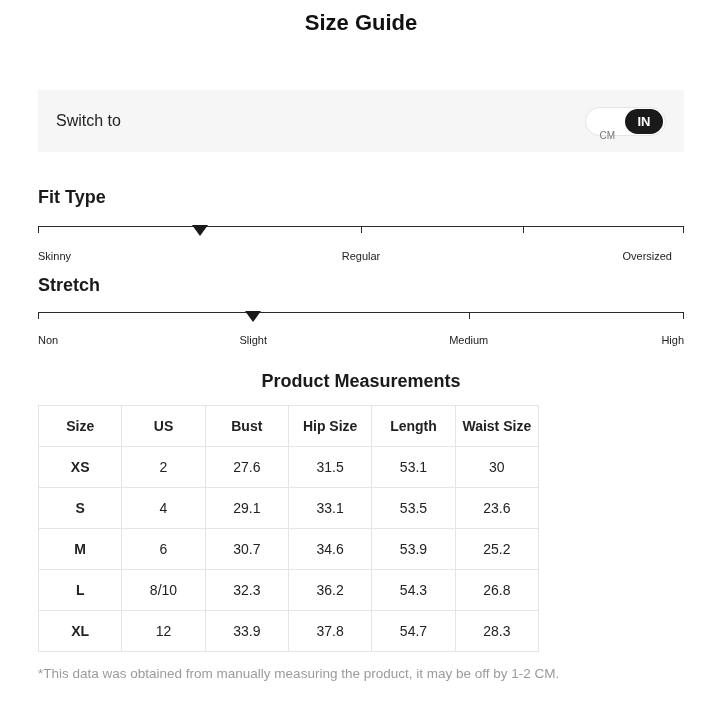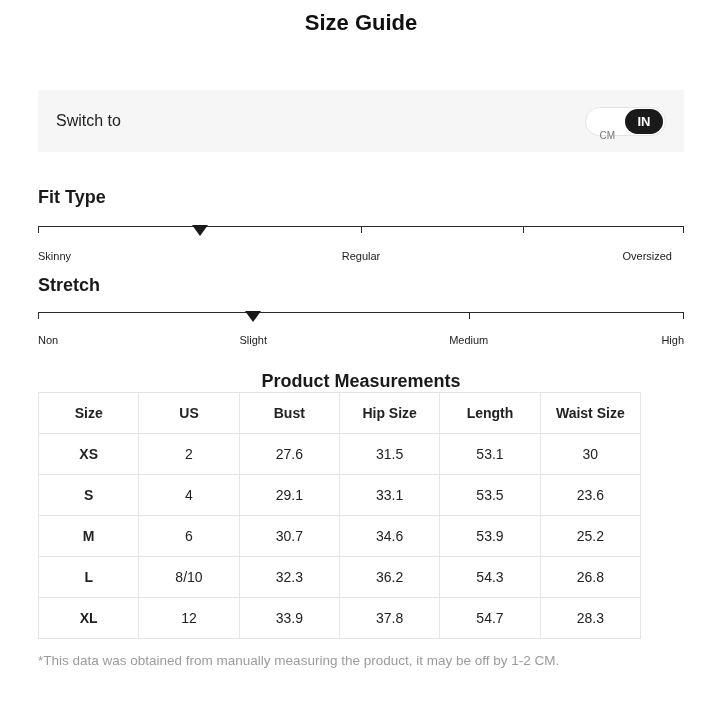--- a/index.html
+++ b/index.html
@@ -110,21 +110,22 @@
     margin-top: 12px;
     height: 16px;
     font-size: 11px;
     color: #222;
   }
   .slider-labels.second { margin-top: 10px; }
   .slider-labels span { position: absolute; top: 0; white-space: nowrap; }
 
   
   .size-table {
-    width: 603px;
+    margin-top: 13px;
+    width: 501px;
     border-collapse: collapse;
     table-layout: fixed;
     font-size: 14px;
   }
   .size-table th, .size-table td {
     border: 1px solid #e5e5e5;
     height: 41px;
     text-align: center;
     vertical-align: middle;
     color: #222;

